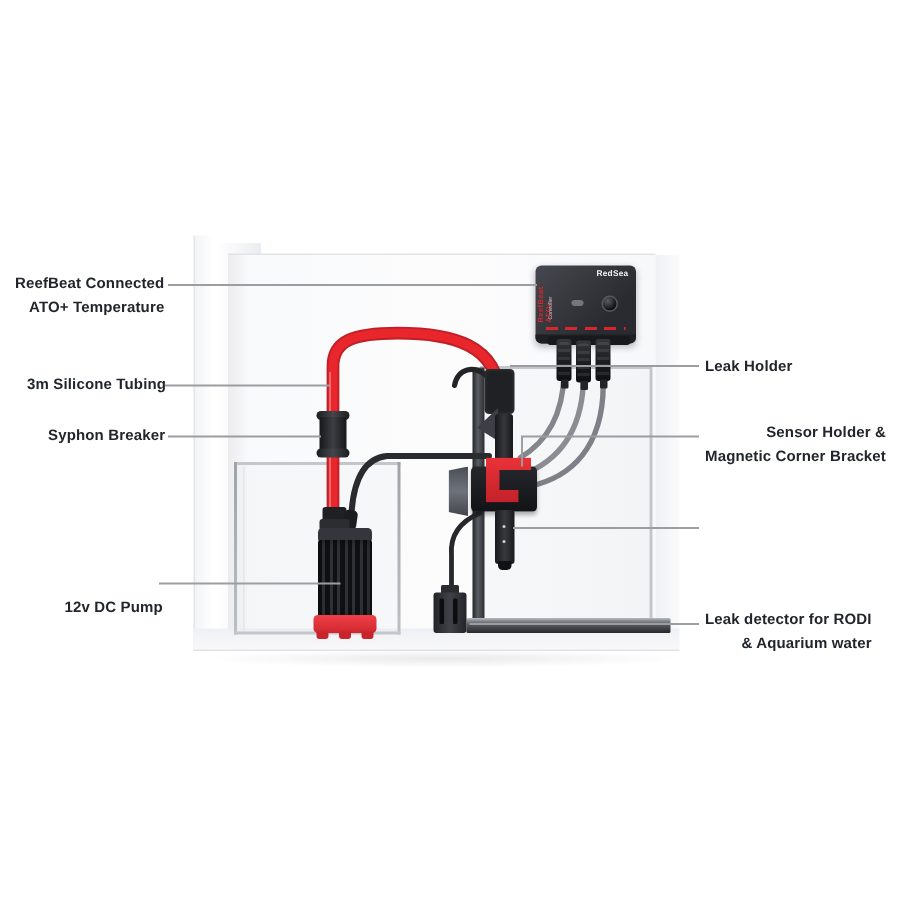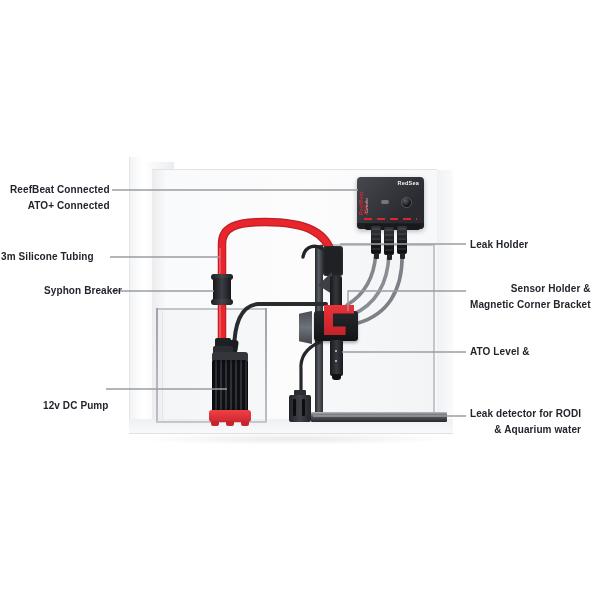--- a/index.html
+++ b/index.html
@@ -214,40 +214,39 @@
       <path d="M106,389 L227,389"></path>
       <path d="M340,244 L466,244"></path>
       <path d="M348,311 L348,291 L466,291"></path>
       <path d="M342,352 L466,352"></path>
       <path d="M313,416 L466,416"></path>
     </g>
   </svg>
 
   <div class="abs lbl" style="left:10px;top:182px">
     <div>ReefBeat Connected</div>
-      <div>ATO+ Connected</div>
-  </div>
-  <div class="abs lbl" style="left:1px;top:249px">
+      <div>ATO+ Temperature</div>
+  </div>
+  <div class="abs lbl" style="left:18px;top:249px">
     <div>3m Silicone Tubing</div>
   </div>
-  <div class="abs lbl" style="left:44px;top:283px">
+  <div class="abs lbl" style="left:32px;top:283px">
     <div>Syphon Breaker</div>
   </div>
   <div class="abs lbl" style="left:43px;top:398px">
     <div>12v DC Pump</div>
   </div>
 
   <div class="abs lbl" style="left:470px;top:237px">
     <div>Leak Holder</div>
   </div>
   <div class="abs lbl" style="left:470px;top:281px">
     <div>Sensor Holder &amp;</div>
       <div>Magnetic Corner Bracket</div>
   </div>
   <div class="abs lbl" style="left:470px;top:344px">
-    <div>ATO Level &amp;</div>
   </div>
   <div class="abs lbl" style="left:470px;top:406px">
     <div>Leak detector for RODI</div>
       <div>&amp; Aquarium water</div>
   </div>
 
 </div>
 
 </body></html>

